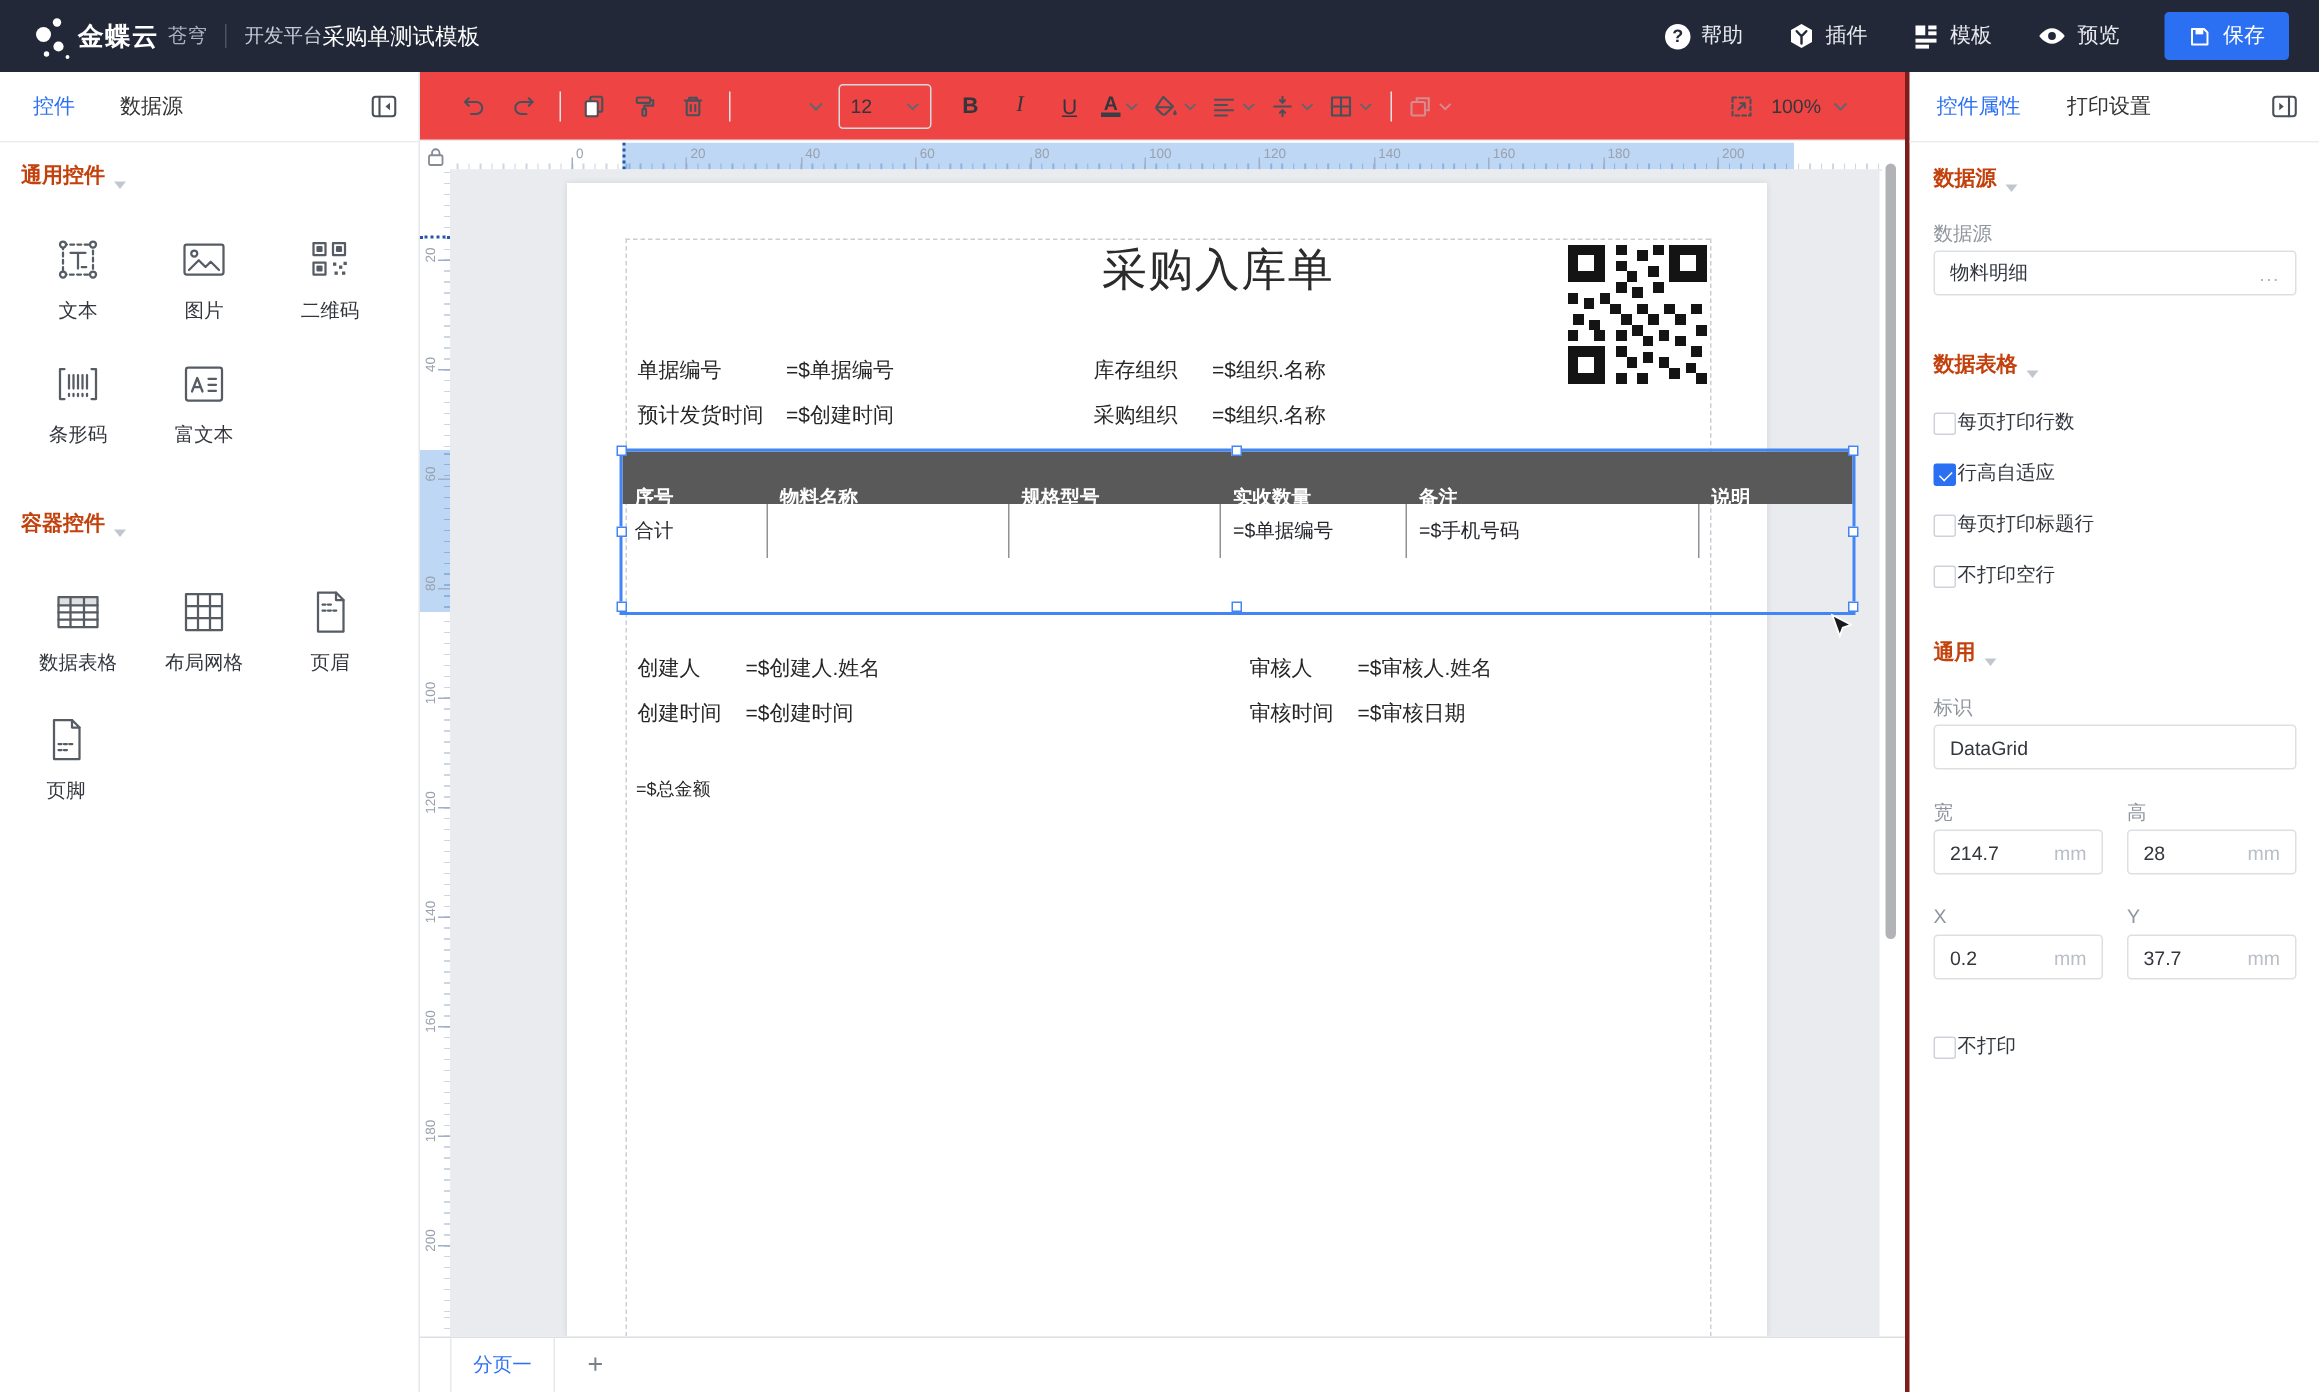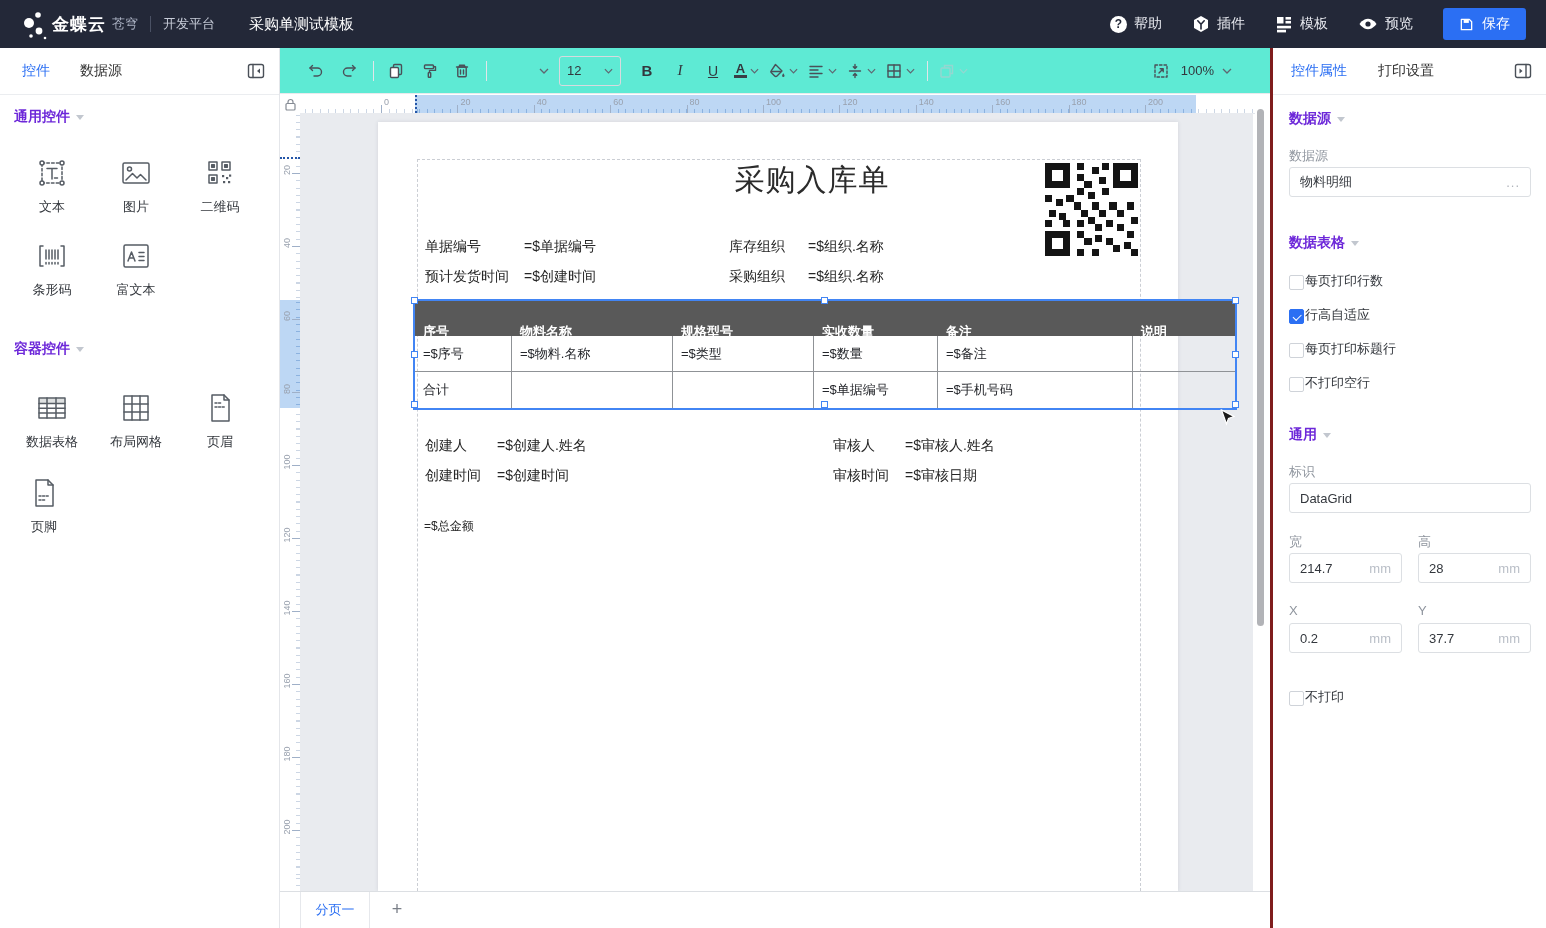--- a/index.html
+++ b/index.html
@@ -10,40 +10,40 @@
   svg{display:block}
   .ico{stroke:#4a5058;fill:none;stroke-width:1.4;stroke-linecap:round;stroke-linejoin:round}
   .sico{stroke:#565c64;fill:none;stroke-width:1.5;stroke-linecap:round;stroke-linejoin:round}
 
   
   #topbar{left:0;top:0;width:1546px;height:48px;background:#232838;display:flex;align-items:center}
   #topbar .brand{color:#fff;font-size:17px;font-weight:700;margin-left:10px;letter-spacing:1px}
   #topbar .brandsub{color:#aab1c2;font-size:13px;margin-left:6px}
   #topbar .vdiv{width:1px;height:16px;background:#4a5164;margin:0 12px}
   #topbar .platform{color:#c7ccd8;font-size:13px}
-  #topbar .doctitle{color:#fff;font-size:15px;margin-left:34px}
+  #topbar .doctitle{color:#fff;font-size:15px;}
   #topbar .actions{margin-left:auto;display:flex;align-items:center;gap:30px;margin-right:20px}
   .tb-item{display:flex;align-items:center;gap:7px;color:#e8eaf0;font-size:14px;cursor:pointer}
   .helpcircle{width:17px;height:17px;border-radius:50%;background:#fff;color:#232838;
               font-weight:700;font-size:12px;line-height:17px;text-align:center}
   .savebtn{display:flex;align-items:center;gap:8px;background:#2b6ff3;color:#fff;font-size:14px;
            height:32px;padding:0 16px;border-radius:3px;cursor:pointer}
 
   
   #leftbar{left:0;top:48px;width:279px;height:880px;background:#fff;border-right:1px solid #e4e6ea}
   .paneltabs{height:46px;border-bottom:1px solid #ebedf0;position:relative}
   .ptab{position:absolute;top:14px;font-size:14px;color:#333;cursor:pointer}
   .ptab.active{color:#2b6ff3}
-  .sectitle{position:absolute;font-size:14px;font-weight:700;color:#6d28d9;display:flex;align-items:center;gap:6px}
+  .sectitle{position:absolute;font-size:14px;font-weight:700;color:#c2410c;display:flex;align-items:flex-end;gap:6px}
   .caret{width:0;height:0;border-left:4.5px solid transparent;border-right:4.5px solid transparent;border-top:5px solid #c2c7cf}
   .ctl-item{position:absolute;width:84px;display:flex;flex-direction:column;align-items:center;cursor:pointer}
   .ctl-item .lab{font-size:13px;color:#33373d;margin-top:7px;white-space:nowrap}
 
   
-  #toolbar{left:280px;top:48px;width:990px;height:46px;border-bottom:1px solid #e8eaed;background:#5eead4;
+  #toolbar{left:280px;top:48px;width:990px;height:46px;border-bottom:1px solid #e8eaed;background:#ef4444;
            display:flex;align-items:center;padding-left:24px;box-sizing:border-box}
   .tbtn{display:flex;align-items:center;justify-content:center;min-width:24px;height:26px;cursor:pointer;margin-right:9px}
   .tdiv{width:1px;height:20px;background:#e3e5e9;margin:0 10px 0 3px}
   .chev{margin-left:3px}
   .fontdd{width:52px;display:flex;justify-content:flex-end;align-items:center;height:26px;cursor:pointer;margin-right:10px}
   .sizebox{display:flex;align-items:center;justify-content:space-between;width:46px;height:28px;
            border:1px solid #d7dade;border-radius:3px;padding:0 7px;font-size:13px;color:#33373d;cursor:pointer;margin-right:14px}
   .blet{font-weight:700;font-size:15px;color:#33373d}
   .ilet{font-style:italic;font-family:"Liberation Serif",serif;font-size:15px;color:#33373d}
   .ulet{text-decoration:underline;font-size:14px;color:#33373d}
@@ -584,28 +584,20 @@
 
       <div class="dtable">
         <div class="thead">
           <div class="th">序号</div>
           <div class="th">物料名称</div>
           <div class="th">规格型号</div>
           <div class="th">实收数量</div>
           <div class="th">备注</div>
           <div class="th">说明</div>
         </div>
-        <div class="trow r1">
-          <div class="td">=$序号</div>
-          <div class="td">=$物料.名称</div>
-          <div class="td">=$类型</div>
-          <div class="td">=$数量</div>
-          <div class="td">=$备注</div>
-          <div class="td"></div>
-        </div>
         <div class="trow r2">
           <div class="td">合计</div>
           <div class="td"></div>
           <div class="td"></div>
           <div class="td">=$单据编号</div>
           <div class="td">=$手机号码</div>
           <div class="td"></div>
         </div>
       </div>
 

